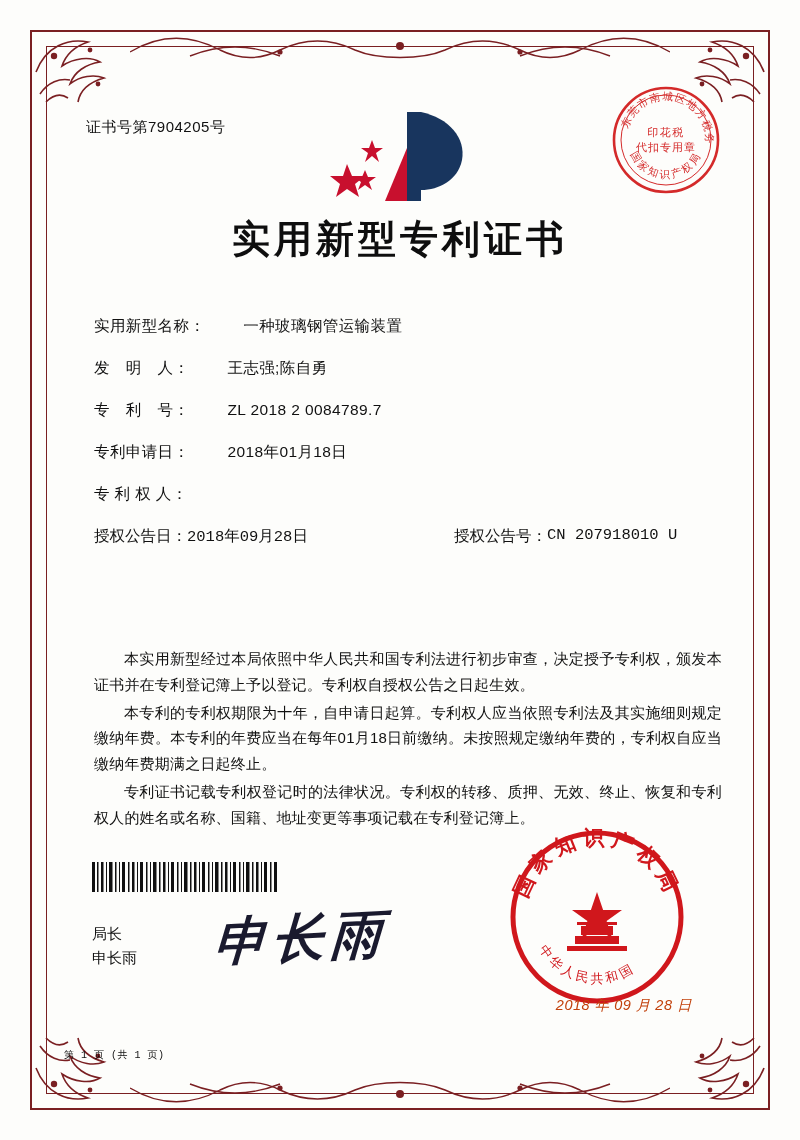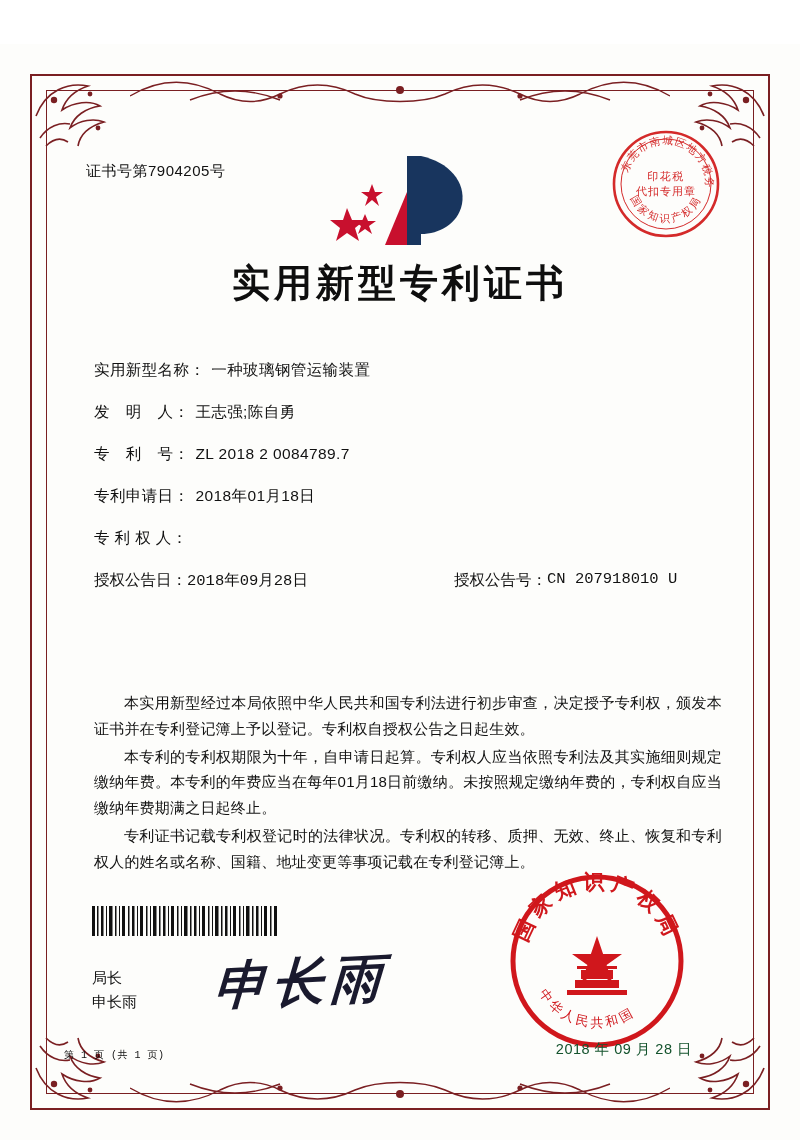--- a/index.html
+++ b/index.html
@@ -12,21 +12,20 @@
     height: 1140px;
     font-family: "Liberation Serif", "DejaVu Serif", serif;
     color: #111;
     position: relative;
     overflow: hidden;
   }
   .page {
     position: absolute;
     inset: 0;
     background: #fdfdfb;
-    margin-top: 44px;
   }
 
   
   .border-outer {
     position: absolute;
     left: 30px; top: 30px; right: 30px; bottom: 30px;
     border: 2px solid #7a1f22;
     box-sizing: border-box;
   }
   .border-inner {
@@ -116,20 +115,21 @@
     left: 30px;
     right: 10px;
     top: 250px;
   }
   .field {
     display: flex;
     align-items: baseline;
     margin-bottom: 21px;
     font-size: 15.5px;
     font-family: "Liberation Sans", sans-serif;
+    gap: 32px;
   }
   .field .label {
     white-space: pre;
     flex: 0 0 auto;
     letter-spacing: 0.4px;
   }
   .field .value {
     margin-left: 6px;
     letter-spacing: 0.4px;
   }
@@ -201,22 +201,23 @@
     width: 182px;
     height: 182px;
   }
   .seal svg { width: 100%; height: 100%; display: block; }
   .seal-date {
     position: absolute;
     right: 44px;
     top: 930px;
     font-size: 14.5px;
     font-family: "Liberation Sans", sans-serif;
-    color: #14532d;
+    color: #c2410c;
     letter-spacing: 0.5px;
+    font-style: italic;
   }
 
   .page-footer {
     position: absolute;
     left: 0; right: 0;
     bottom: 12px;
     text-align: left;
     font-size: 10px;
     font-family: Liberation Mono, monospace;
     letter-spacing: 0.5px;

